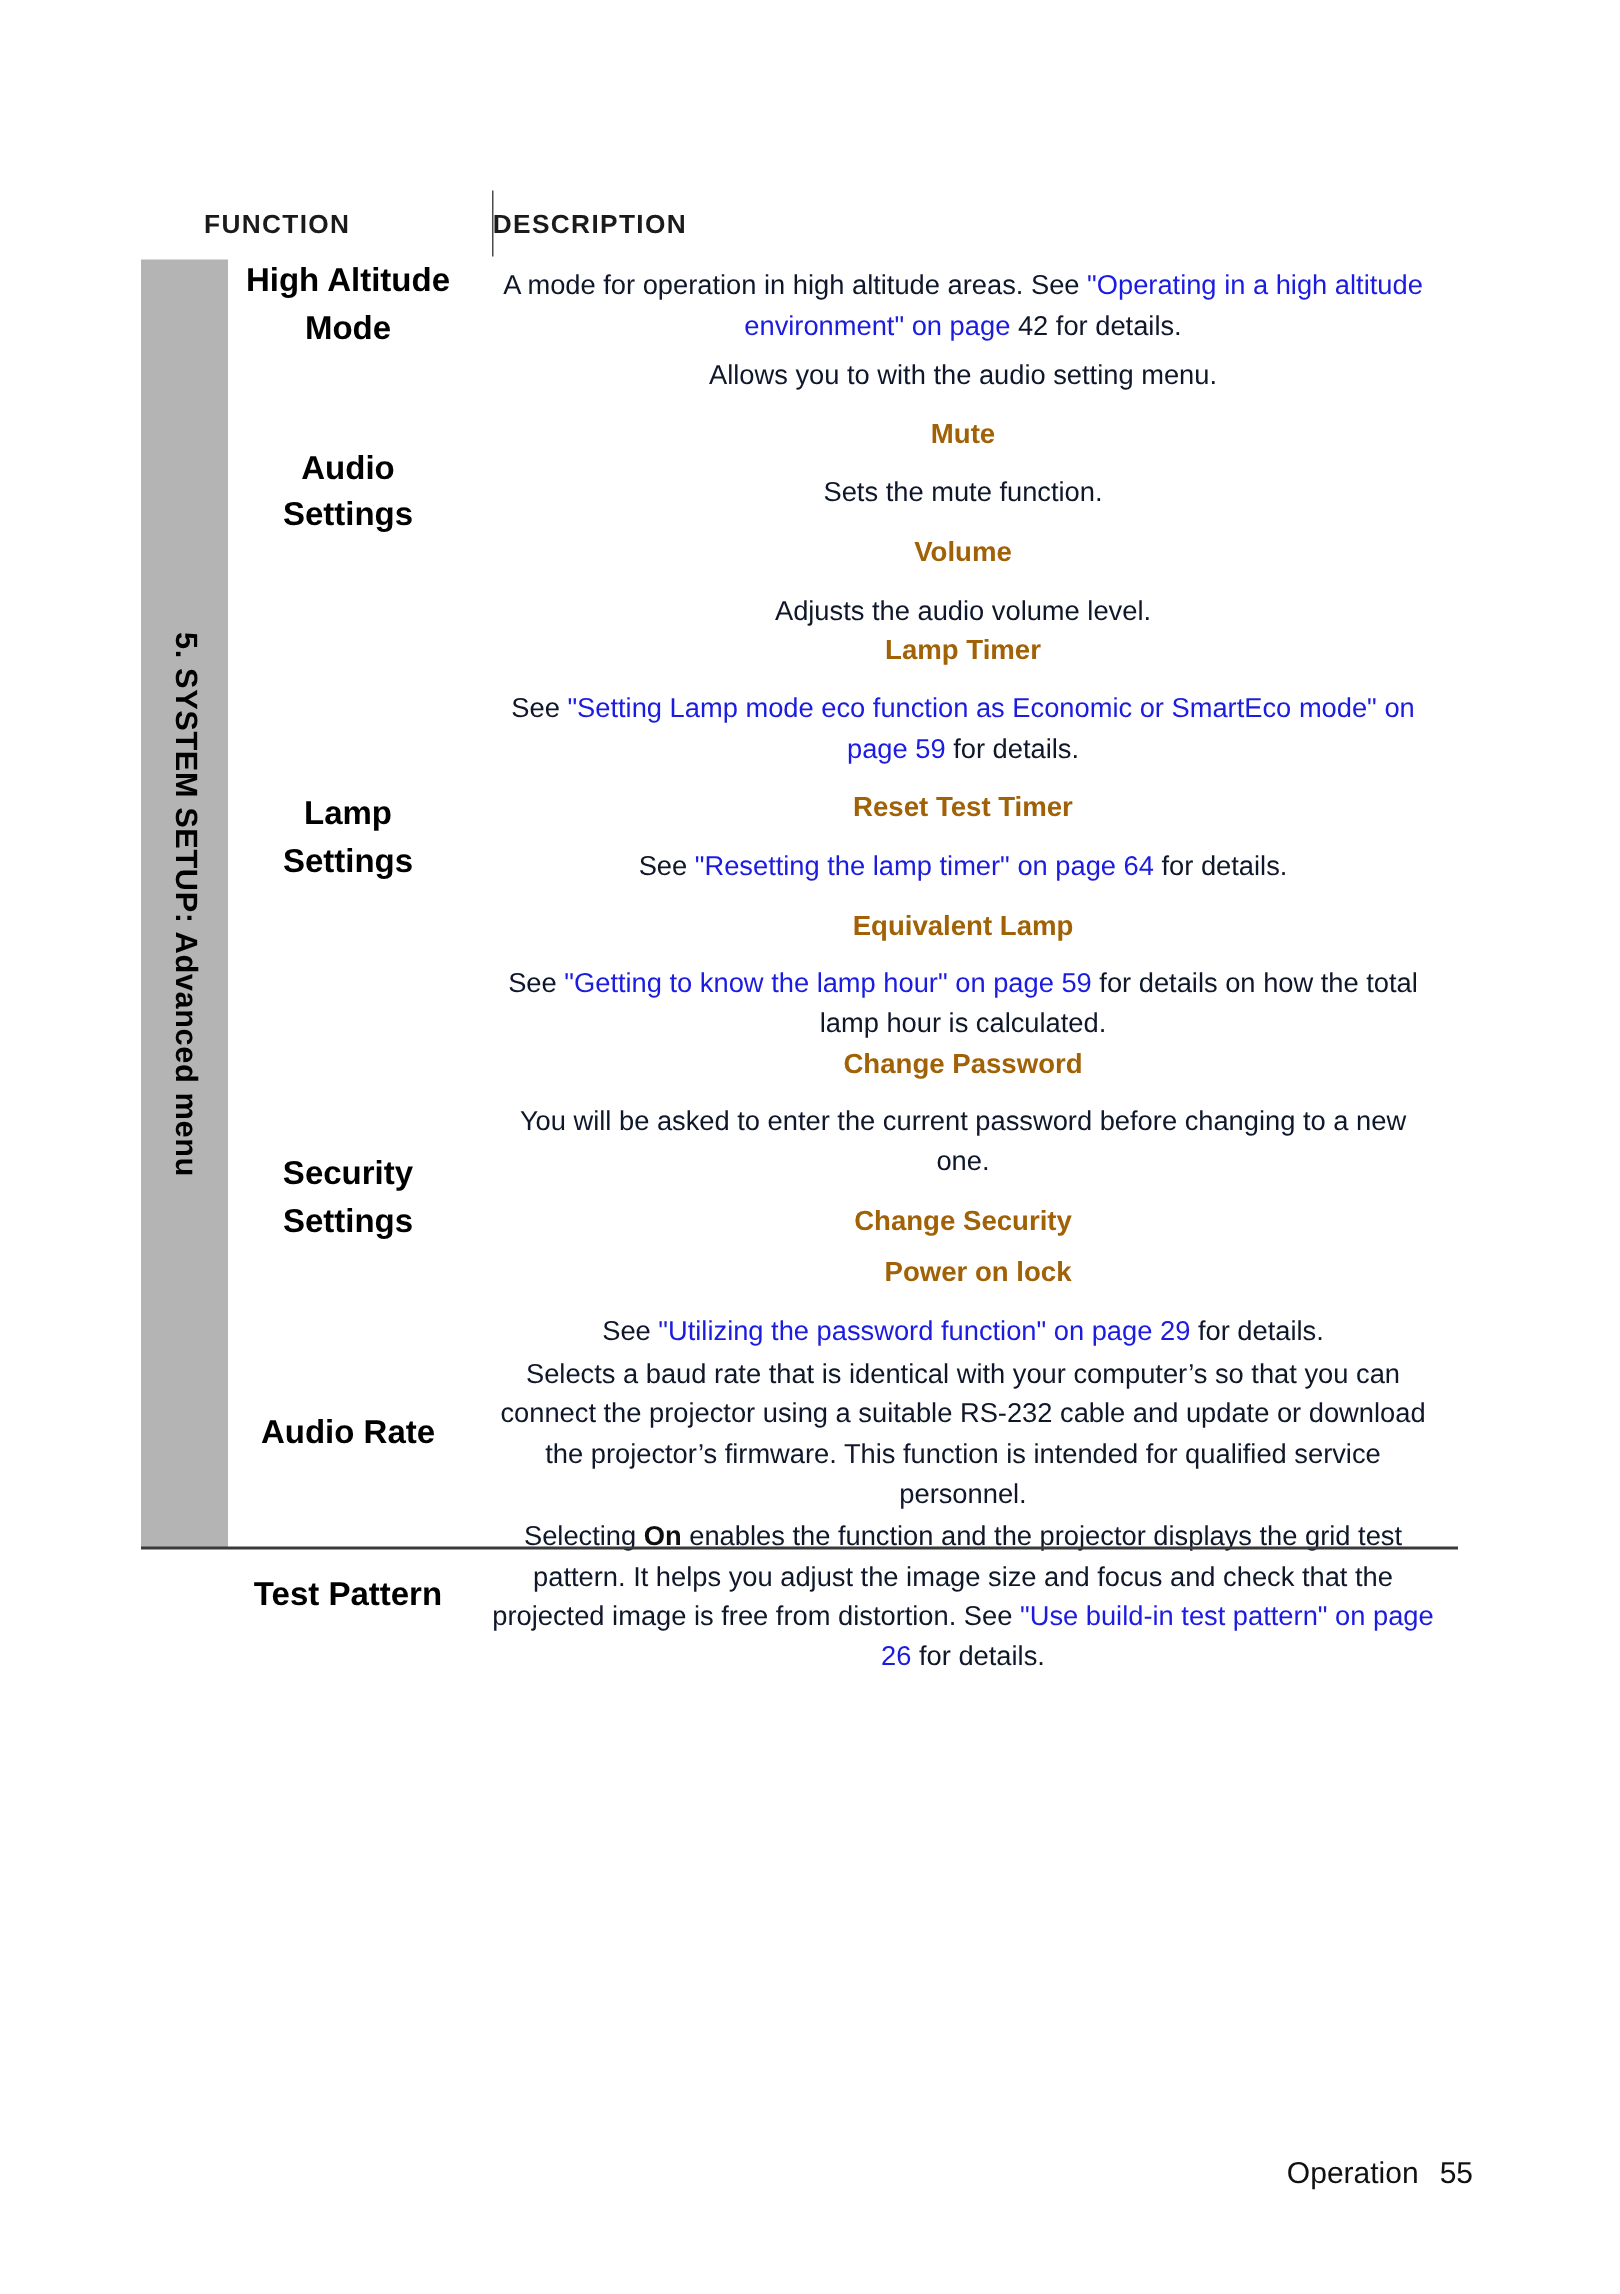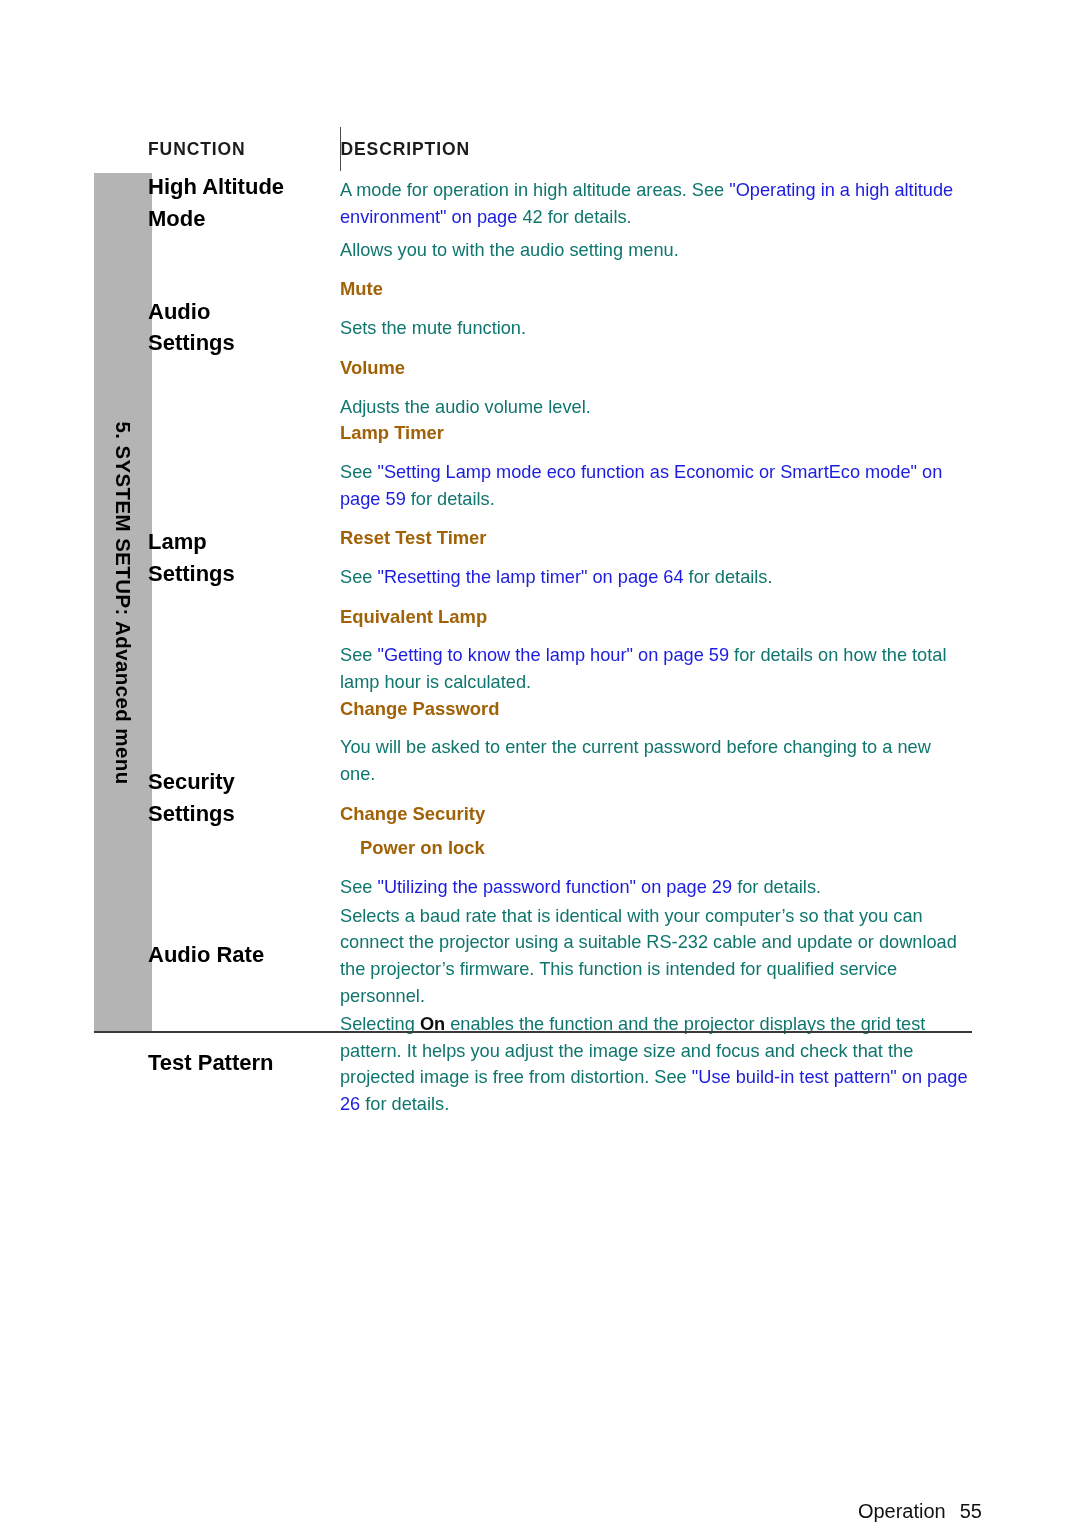--- a/index.html
+++ b/index.html
@@ -42,21 +42,21 @@
     font-size: 20.5px;
     font-weight: bold;
     letter-spacing: 0.4px;
     color: #000000;
     font-family: "Liberation Sans", sans-serif;
   }
 
   
   .table-wrap {
     position: absolute;
-    left: 90px;
+    left: 78px;
     top: 127px;
     width: 878px;
   }
 
   table.spec {
     border-collapse: collapse;
     width: 878px;
     table-layout: fixed;
   }
   table.spec col.c-tab  { width: 58px; }
@@ -84,20 +84,21 @@
     letter-spacing: 0.9px;
     padding-left: 17px;
     color: #1b1b1b;
     font-family: "Liberation Sans", sans-serif;
   }
   .hdr-row td.func-h { border-right: 1.6px solid #4a4a4a; }
 
   
   .body-row > td {
     border-bottom: 1.6px solid #4a4a4a;
+    text-align: center;
   }
   .body-row > td.tabcell { border-bottom: none; }
   .body-row:last-child > td.tabcell { border-bottom: none; }
 
   td.func {
     border-right: 1.6px solid #4a4a4a;
     padding: 10px 8px 10px 17px;
     font-size: 22px;
     font-weight: bold;
     line-height: 1.45;
@@ -120,38 +121,38 @@
     font-weight: bold;
     font-size: 18.4px;
     margin-top: 13px;
     color: #a16207;
   }
   .sub-head.first { margin-top: 0; }
   .para { margin-top: 2px; }
   .para.tight { margin-top: 12px; }
 
   .lk { color: #1c1ce0; }
-  .blk { color: #0f766e; }
+  .blk { color: #0f172a; }
   .bld { font-weight: bold; }
 
   
   .tab-bottom-rule {
     position: absolute;
     left: 94px;
     top: 1031px;
     width: 878px;
     height: 0;
     border-bottom: 2.4px solid #3a3a3a;
   }
 
   
   .footer {
     position: absolute;
     right: 98px;
-    top: 1500px;
+    top: 1438px;
     font-size: 20px;
     color: #111111;
     font-family: "Liberation Sans", sans-serif;
     white-space: pre;
   }
   .footer .fnum { margin-left: 14px; }
 </style>
 </head>
 <body>
 

